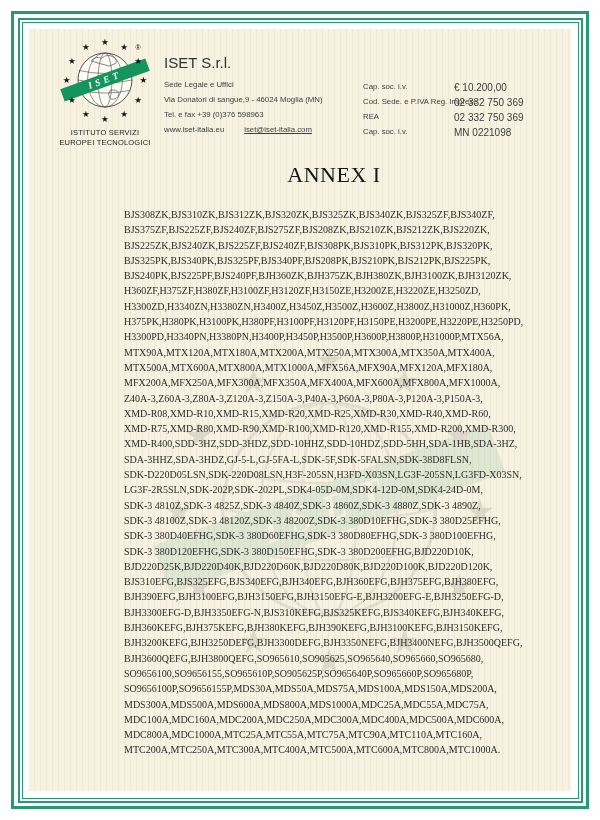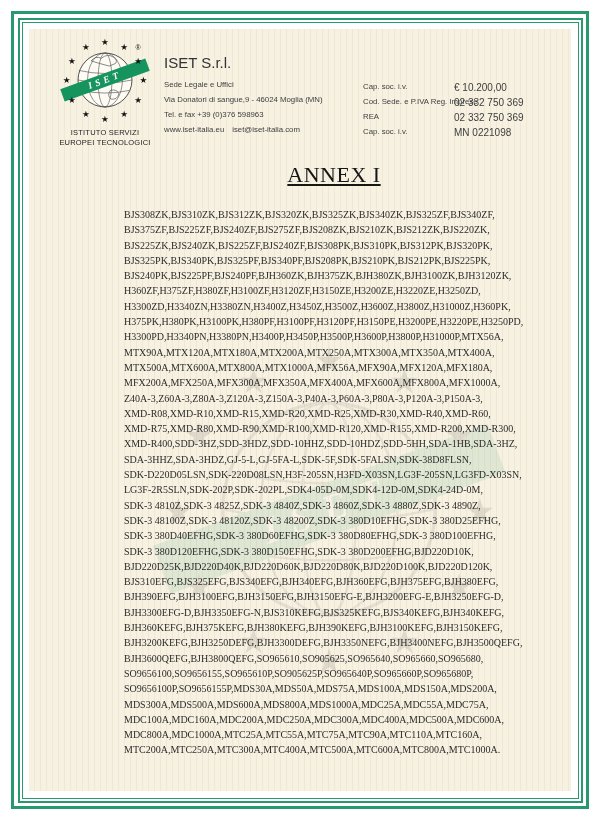--- a/index.html
+++ b/index.html
@@ -35,28 +35,28 @@
     opacity:0.10;z-index:0;pointer-events:none;
   }
   .content{position:absolute;inset:0;z-index:1;}
   
   .logo-block{position:absolute;left:20px;top:4px;width:112px;text-align:center;}
   .logo-block svg{display:block;margin:0 auto;}
   .logo-caption{font-size:7.5px;font-weight:normal;color:#1c1c1c;line-height:1.3;letter-spacing:.2px;margin-top:1px;}
   .company-name{position:absolute;left:135px;top:25px;font-size:15px;color:#333;}
   .addr-row{position:absolute;left:135px;font-size:7.8px;color:var(--hdr);white-space:nowrap;}
   .contact-row{position:absolute;left:135px;font-size:7.8px;color:var(--hdr);white-space:nowrap;}
-  .email-link{color:var(--hdr);margin-left:8px;}
+  .email-link{text-decoration:underline;color:var(--hdr);margin-left:20px;}
   .reg-label{position:absolute;left:334px;font-size:7.8px;color:var(--hdr);white-space:nowrap;}
   .reg-value{position:absolute;left:425px;font-size:10px;color:var(--hdr);white-space:nowrap;}
   
   .annex-title{
     position:absolute;left:95px;top:133px;width:420px;
     text-align:center;font-family:"Liberation Serif",serif;
-    font-size:22px;letter-spacing:.5px;color:#161616;text-decoration:underline;
+    font-size:22px;letter-spacing:.5px;color:#161616;
   }
   .code-list{
     position:absolute;left:95px;top:178px;width:426px;
     font-family:Liberation Serif, serif;font-size:10px;
     line-height:15.3px;color:var(--ink);
   }
   .code-line{white-space:nowrap;}
 </style>
 </head>
 <body>

